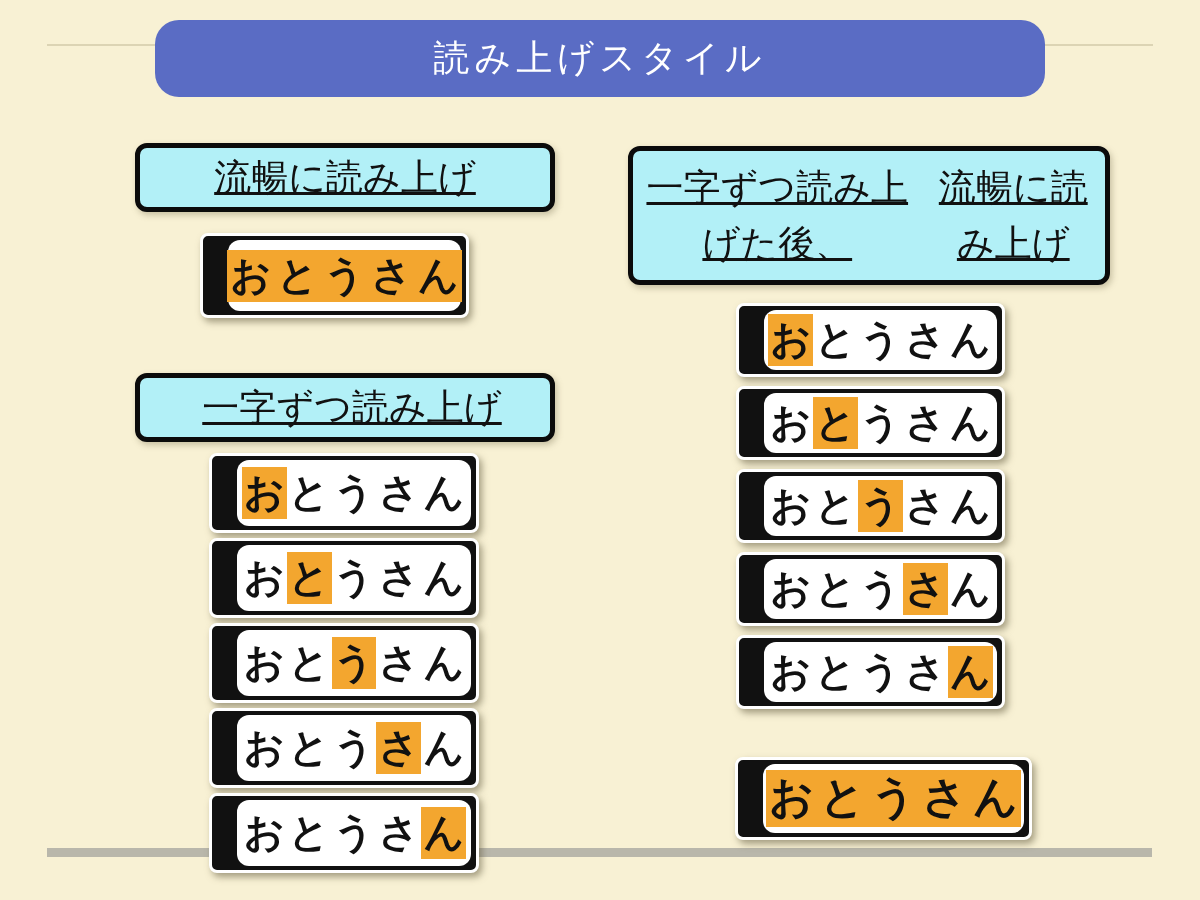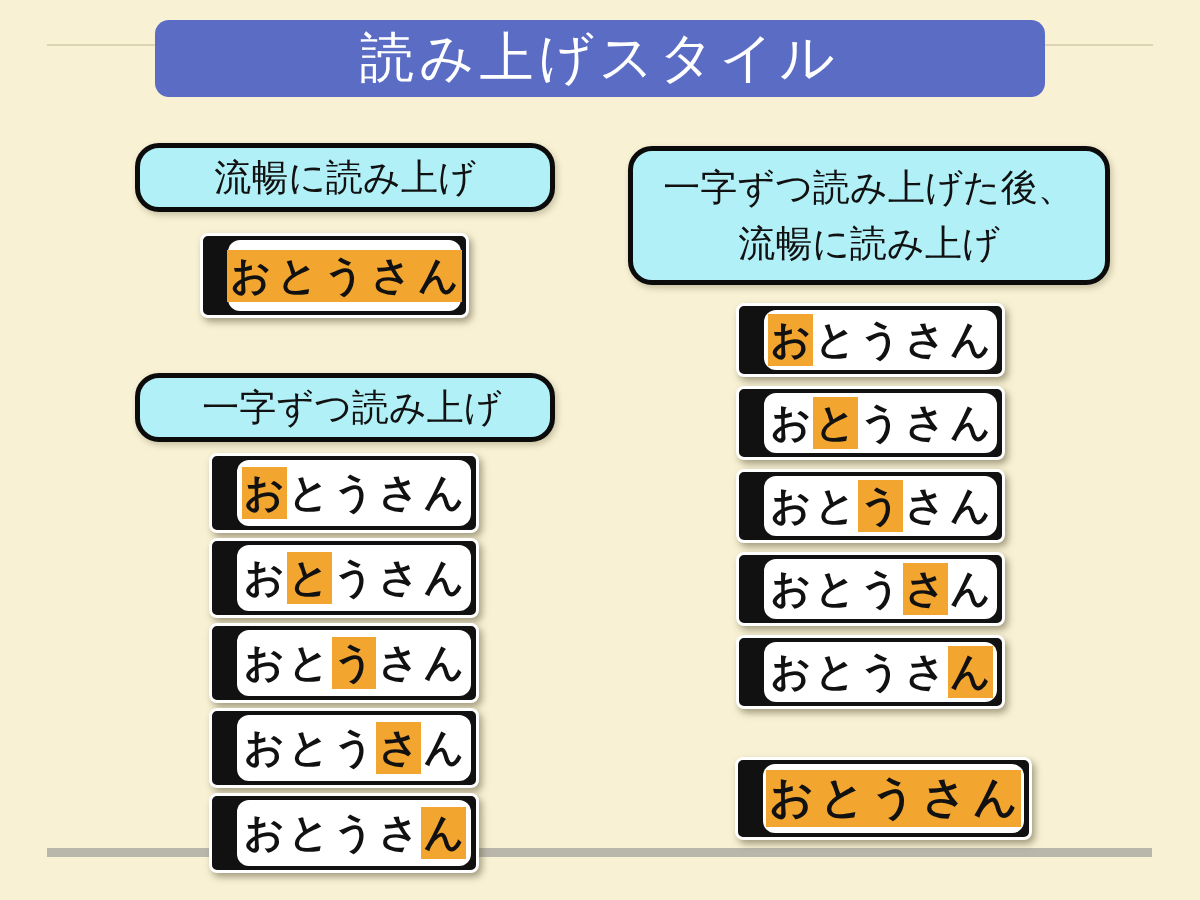--- a/index.html
+++ b/index.html
@@ -12,35 +12,36 @@
   .top-line{
     position:absolute;left:47px;top:44px;width:1106px;height:2px;
     background:var(--divider-top,#dcd4b4);z-index:0;
   }
   .bottom-line{
     position:absolute;left:47px;top:848px;width:1105px;height:9px;
     background:var(--divider-bottom,#b9b7ab);z-index:0;
   }
   .title{
     position:absolute;left:155px;top:20px;width:890px;height:77px;
-    background:var(--title-bg,#5a6cc4);border-radius:14px;
-    color:var(--title-text,#ffffff);font-size:54px;letter-spacing:5px;
+    background:var(--title-bg,#5a6cc4);border-radius:24px;
+    color:var(--title-text,#ffffff);font-size:36px;letter-spacing:5px;
     display:flex;align-items:center;justify-content:center;z-index:1;
   }
   .label{
     position:absolute;background:var(--label-bg,#b2f0f7);
-    border:5px solid #0b0b0b;border-radius:24px;box-sizing:border-box;
+    border:5px solid #0b0b0b;border-radius:12px;box-sizing:border-box;
     color:#111;font-size:37px;font-weight:500;
     display:flex;align-items:center;justify-content:center;
     box-shadow:2px 3px 6px rgba(110,100,70,.35);z-index:1;
     text-align:center;
+    text-decoration:underline;
   }
   .label-fluent{left:135px;top:143px;width:420px;height:69px;}
   .label-charwise{left:135px;top:373px;width:420px;height:69px;padding-left:14px;}
-  .label-both{left:628px;top:146px;width:482px;height:139px;flex-direction:column;line-height:1.5;}
+  .label-both{left:628px;top:146px;width:482px;height:139px;flex-direction:row;line-height:1.5;}
   .card-slot{position:absolute;z-index:1;}
   .cards-col{position:absolute;display:flex;flex-direction:column;z-index:1;}
   #left-seq{left:209px;top:453px;width:270px;gap:5px;}
   #right-seq{left:736px;top:303px;width:269px;gap:9px;}
   #left-full-slot{left:200px;top:233px;width:269px;height:85px;}
   #right-full-slot{left:735px;top:757px;width:297px;height:83px;}
   .card{
     position:relative;box-sizing:border-box;width:100%;
     background:var(--card-frame,#111111);
     border:3px solid #ffffff;border-radius:8px;

